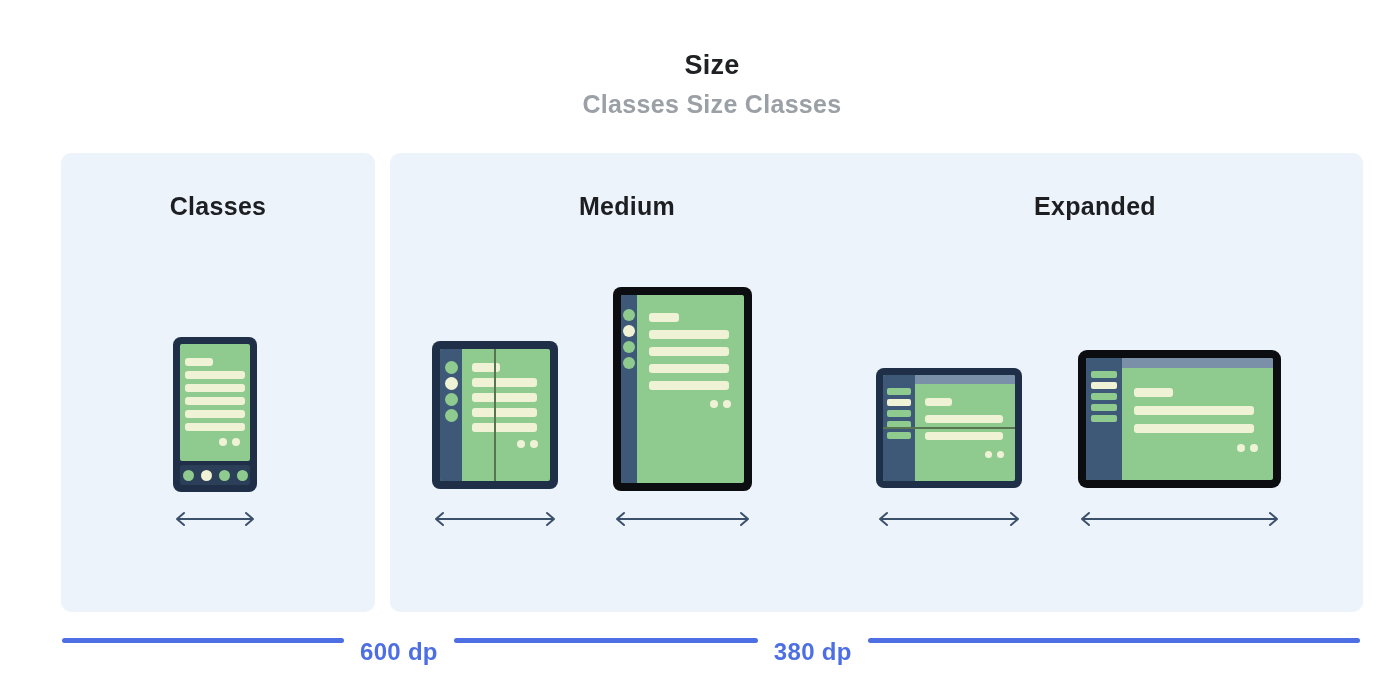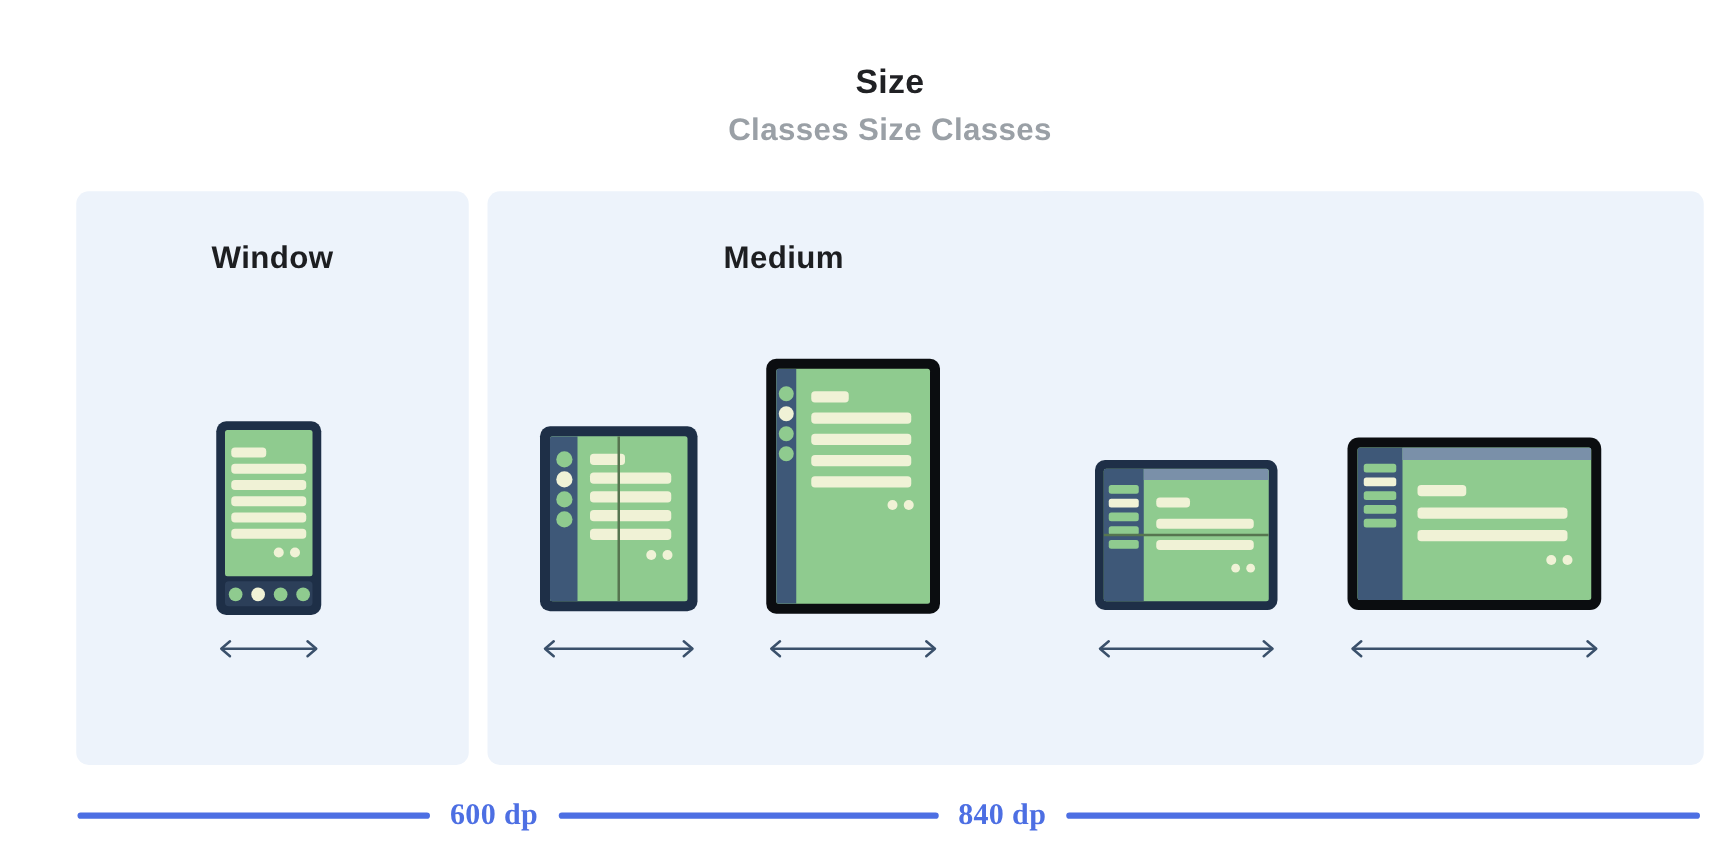--- a/index.html
+++ b/index.html
@@ -29,39 +29,39 @@
   .cbar{flex:none;border-radius:3px;}
   .dots{flex:none;align-self:stretch;display:flex;justify-content:flex-end;gap:5px;padding-right:5px;margin-top:2px;}
   .dots .cdot{flex:none;border-radius:50%;}
   .navbar{flex:none;display:flex;align-items:center;justify-content:center;gap:7px;border-radius:3px;margin-top:4px;}
   .navbar .ndot{flex:none;border-radius:50%;}
   .fold-v{position:absolute;top:0;bottom:0;width:2px;left:calc(50% - 1px);}
   .fold-h{position:absolute;left:0;right:0;height:2px;top:calc(50% - 1px);}
   .arrow-wrap{position:absolute;top:358px;height:16px;}
 
   .axis{position:absolute;left:62px;right:22px;top:638px;height:28px;
-        display:flex;align-items:center;gap:16px;font-family:Liberation Serif, serif;}
+        display:flex;gap:16px;}
   .axis-line{height:5px;border-radius:2.5px;background:var(--blue);flex:none;}
   .axis-line.seg1{width:282px;}
   .axis-line.seg2{width:304px;}
   .axis-line.seg3{flex:1;}
   .axis-label{flex:none;font-size:24px;font-weight:bold;color:var(--blue);white-space:nowrap;letter-spacing:.3px;}
 </style>
 </head>
 <body>
 
 <div class="canvas">
 
   <div class="header">
     <div class="title">Size</div>
     <div class="subtitle">Classes Size Classes</div>
   </div>
 
   <section class="panel" id="panel-compact">
-    <h2 class="panel-title">Window</h2>
+    <h2 class="panel-title">Classes</h2>
   <div class="device" style="left: 112px; top: 184px; width: 84px; height: 155px; background: rgb(30, 47, 71); padding: 7px; border-radius: 8px;">
         <div class="device-inner" style="background: rgb(143, 203, 143);">
           <div class="main">
             <div class="content" style="padding: 14px 5px 0px; gap: 5px;">
               <div class="cbar" style="width: 46%; height: 8px; background: rgb(240, 242, 214);"></div>
               <div class="cbar" style="width: 100%; height: 8px; background: rgb(240, 242, 214);"></div>
               <div class="cbar" style="width: 100%; height: 8px; background: rgb(240, 242, 214);"></div>
               <div class="cbar" style="width: 100%; height: 8px; background: rgb(240, 242, 214);"></div>
               <div class="cbar" style="width: 100%; height: 8px; background: rgb(240, 242, 214);"></div>
               <div class="cbar" style="width: 100%; height: 8px; background: rgb(240, 242, 214);"></div>
@@ -141,20 +141,21 @@
         </div>
       </div>
       <div class="arrow-wrap" style="left: 223px; width: 139px;"><svg width="139" height="16" viewBox="0 0 139 16" fill="none">
           <line x1="4" y1="8" x2="135" y2="8" stroke="#3A506B" stroke-width="2"></line>
           <path d="M11 2 L4 8 L11 14" stroke="#3A506B" stroke-width="2" stroke-linecap="round" stroke-linejoin="round" fill="none"></path>
           <path d="M128 2 L135 8 L128 14" stroke="#3A506B" stroke-width="2" stroke-linecap="round" stroke-linejoin="round" fill="none"></path>
         </svg></div>
     </section>
 
   <section class="panel" id="panel-expanded">
+    <h2 class="panel-title">Expanded</h2>
   <div class="device" style="left: 49px; top: 215px; width: 146px; height: 120px; background: rgb(30, 47, 71); padding: 7px; border-radius: 8px;">
         <div class="device-inner" style="background: rgb(143, 203, 143);">
           <div class="rail" style="width: 32px; background: rgb(62, 88, 120); padding-top: 13px; gap: 4px;">
             <div class="rbar" style="width: 24px; height: 7px; background: rgb(143, 203, 143);"></div>
             <div class="rbar" style="width: 24px; height: 7px; background: rgb(240, 242, 214);"></div>
             <div class="rbar" style="width: 24px; height: 7px; background: rgb(143, 203, 143);"></div>
             <div class="rbar" style="width: 24px; height: 7px; background: rgb(143, 203, 143);"></div>
             <div class="rbar" style="width: 24px; height: 7px; background: rgb(143, 203, 143);"></div>
           </div>
           <div class="main">
@@ -204,17 +205,17 @@
           <line x1="4" y1="8" x2="199" y2="8" stroke="#3A506B" stroke-width="2"></line>
           <path d="M11 2 L4 8 L11 14" stroke="#3A506B" stroke-width="2" stroke-linecap="round" stroke-linejoin="round" fill="none"></path>
           <path d="M192 2 L199 8 L192 14" stroke="#3A506B" stroke-width="2" stroke-linecap="round" stroke-linejoin="round" fill="none"></path>
         </svg></div>
     </section>
 
   <div class="axis">
     <div class="axis-line seg1"></div>
     <div class="axis-label">600 dp</div>
     <div class="axis-line seg2"></div>
-    <div class="axis-label">840 dp</div>
+    <div class="axis-label">380 dp</div>
     <div class="axis-line seg3"></div>
   </div>
 
 </div>
 
 </body></html>

